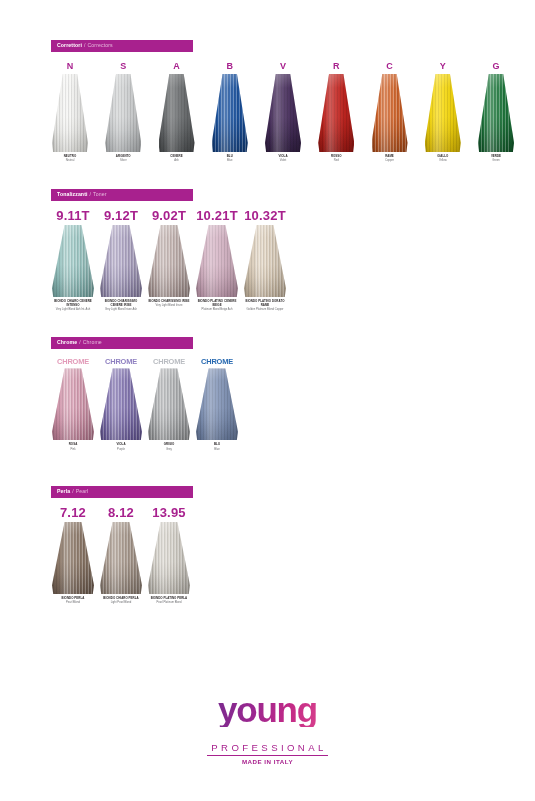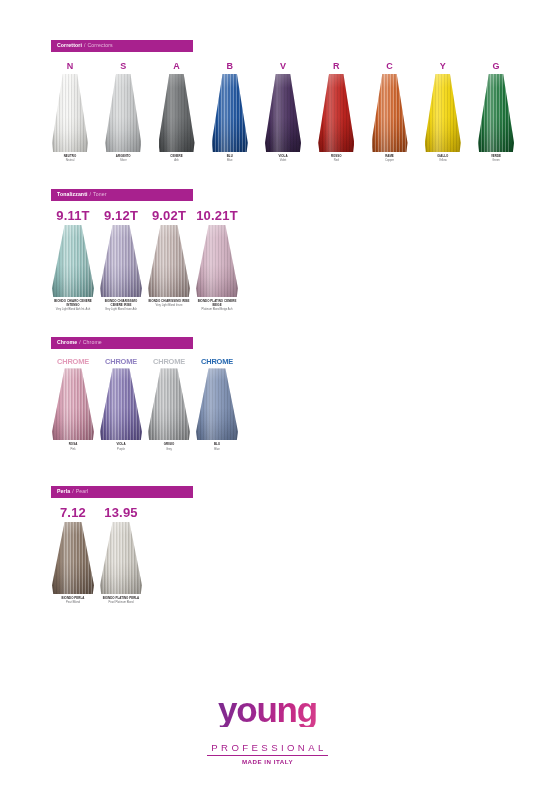--- a/index.html
+++ b/index.html
@@ -278,20 +278,33 @@
               <div class="base" style="background: linear-gradient(rgb(215, 183, 199) 0%, rgb(215, 183, 199) 55%, rgb(185, 149, 168) 100%);"></div>
               <div class="fiber"></div>
               <div class="sheen"></div>
               <div class="vert"></div>
             </div>
             <div class="cap">
               <span class="nm">BIONDO PLATINO CENERE BEIGE</span>
               <span class="en">Platinum Blond Beige Ash</span>
             </div>
           </div>
+          <div class="sw" style="width: 44px; margin-left: 4px;">
+            <div class="code">10.32T</div>
+            <div class="strand" style="width: 42px; height: 72px;">
+              <div class="base" style="background: linear-gradient(rgb(222, 208, 189) 0%, rgb(222, 208, 189) 55%, rgb(192, 176, 154) 100%);"></div>
+              <div class="fiber"></div>
+              <div class="sheen"></div>
+              <div class="vert"></div>
+            </div>
+            <div class="cap">
+              <span class="nm">BIONDO PLATINO DORATO RAME</span>
+              <span class="en">Golden Platinum Blond Copper</span>
+            </div>
+          </div>
         </div>
       </div>
       <div class="section" style="top: 0px;">
         <div class="band" style="top: 337px;">
           <span class="it">Chrome</span>
           <span class="sep">/</span>
           <span class="en">Chrome</span>
         </div>
         <div class="row" style="top: 358px; justify-content: flex-start;">
           <div class="sw" style="width: 44px;">
@@ -362,20 +375,33 @@
               <div class="fiber"></div>
               <div class="sheen"></div>
               <div class="vert"></div>
             </div>
             <div class="cap">
               <span class="nm">BIONDO PERLA</span>
               <span class="en">Pearl Blond</span>
             </div>
           </div>
           <div class="sw" style="width: 44px; margin-left: 4px;">
+            <div class="code">8.12</div>
+            <div class="strand" style="width: 42px; height: 72px;">
+              <div class="base" style="background: linear-gradient(rgb(171, 156, 144) 0%, rgb(171, 156, 144) 55%, rgb(139, 125, 114) 100%);"></div>
+              <div class="fiber"></div>
+              <div class="sheen"></div>
+              <div class="vert"></div>
+            </div>
+            <div class="cap">
+              <span class="nm">BIONDO CHIARO PERLA</span>
+              <span class="en">Light Pearl Blond</span>
+            </div>
+          </div>
+          <div class="sw" style="width: 44px; margin-left: 4px;">
             <div class="code">13.95</div>
             <div class="strand" style="width: 42px; height: 72px;">
               <div class="base" style="background: linear-gradient(rgb(214, 210, 202) 0%, rgb(214, 210, 202) 55%, rgb(182, 178, 170) 100%);"></div>
               <div class="fiber"></div>
               <div class="sheen"></div>
               <div class="vert"></div>
             </div>
             <div class="cap">
               <span class="nm">BIONDO PLATINO PERLA</span>
               <span class="en">Pearl Platinum Blond</span>

